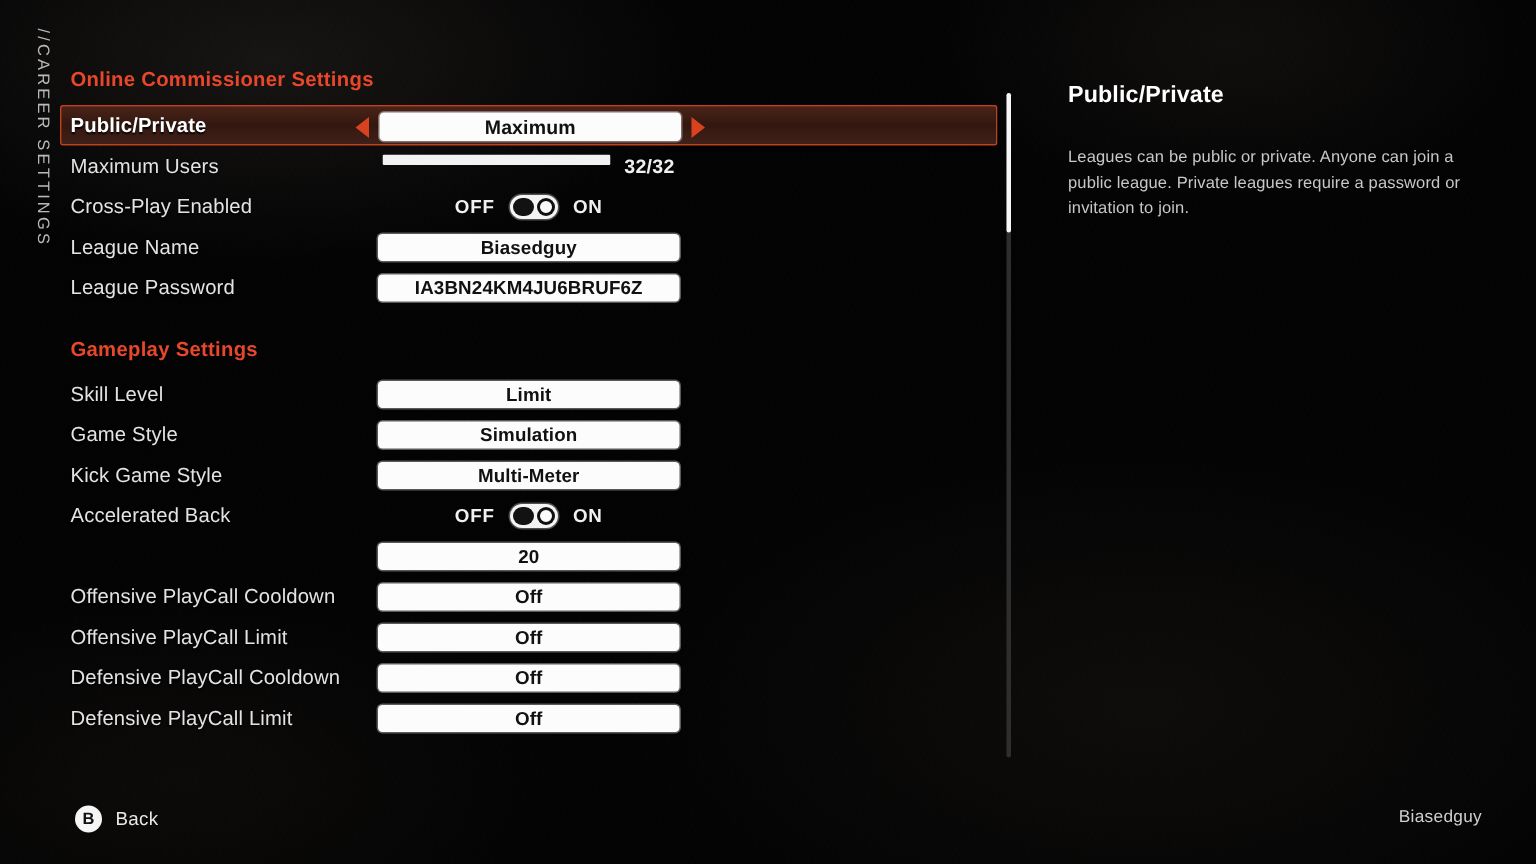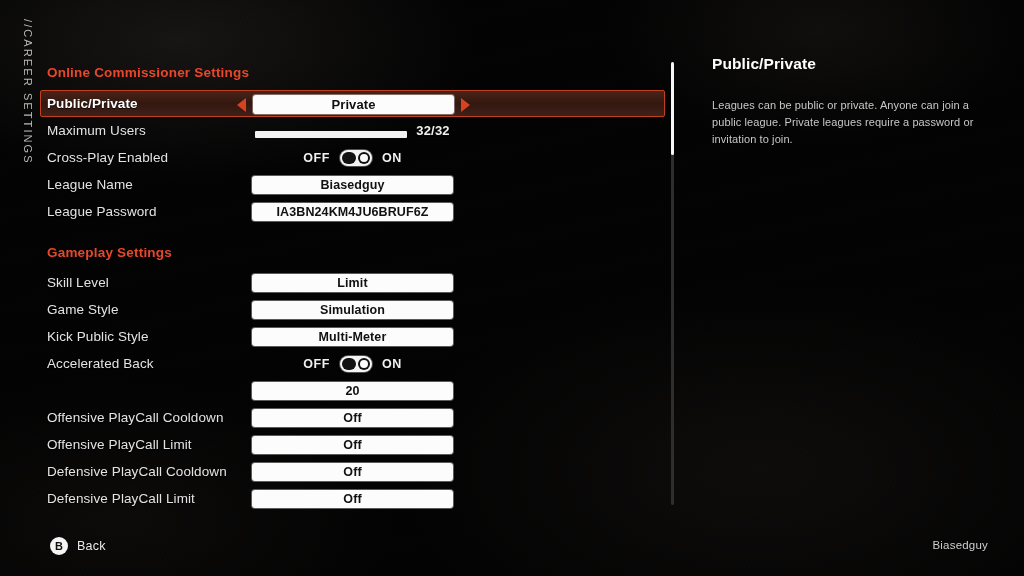--- a/index.html
+++ b/index.html
@@ -34,21 +34,21 @@
     position:absolute; left:-52px; top:93px;
     width:160px; text-align:left;
     transform:rotate(90deg); transform-origin:center center;
     color:#b9b9b9; font-size:11px; letter-spacing:2.1px;
     font-family:"Liberation Sans", sans-serif; font-weight:400;
     white-space:nowrap;
   }
 
   
   #settings-panel {
-    position:absolute; left:40px; top:63px;
+    position:absolute; left:40px; top:43px;
     width:625px; height:460px; overflow:hidden;
   }
   .section-header {
     color:#e8472b; font-size:13.5px; font-weight:bold;
     letter-spacing:.2px; height:27px; line-height:20px;
     padding-left:7px;
   }
   .section-header.second { padding-top:18px; height:44px; }
 
   .row {
@@ -88,21 +88,21 @@
 
   
   .arrow {
     width:0; height:0; border-top:7px solid transparent;
     border-bottom:7px solid transparent;
   }
   .arrow.left  { border-right:9px solid #d8431f; margin-right:7px; }
   .arrow.right { border-left:9px solid #d8431f;  margin-left:7px; }
 
   
-  .slider-wrap { display:flex; align-items:flex-end;text-decoration:underline; }
+  .slider-wrap { display:flex; align-items:flex-start;text-decoration:underline; }
   .slider-track {
     width:152px; height:7px; background:#2a2a2a; border-radius:1px;
     position:relative; overflow:hidden;
   }
   .slider-fill { height:100%; background:#f2f2f2; }
   .slider-value {
     color:#efefef; font-size:13px; font-weight:bold;
     margin-left:9px; letter-spacing:.2px;
   }
 
@@ -175,21 +175,21 @@
   <div id="career-tab">
     <div class="vtext">//CAREER SETTINGS</div>
   </div>
 
   <div id="settings-panel">
       <div class="section-header">Online Commissioner Settings</div>
       <div class="row selected">
         <div class="label">Public/Private</div>
         <div class="control">
           <div class="arrow left"></div>
-          <div class="pill">Private</div>
+          <div class="pill">Maximum</div>
           <div class="arrow right"></div>
         </div>
       </div>
       <div class="row">
         <div class="label">Maximum Users</div>
         <div class="control">
           <div class="slider-wrap">
             <div class="slider-track">
               <div class="slider-fill" style="width: 100%;"></div>
             </div>
@@ -228,21 +228,21 @@
           <div class="pill">Limit</div>
         </div>
       </div>
       <div class="row">
         <div class="label">Game Style</div>
         <div class="control">
           <div class="pill">Simulation</div>
         </div>
       </div>
       <div class="row">
-        <div class="label">Kick Public Style</div>
+        <div class="label">Kick Game Style</div>
         <div class="control">
           <div class="pill">Multi-Meter</div>
         </div>
       </div>
       <div class="row">
         <div class="label">Accelerated Back</div>
         <div class="control">
           <div class="toggle-wrap">
             <span class="toggle-side">OFF</span>
             <div class="toggle on">

